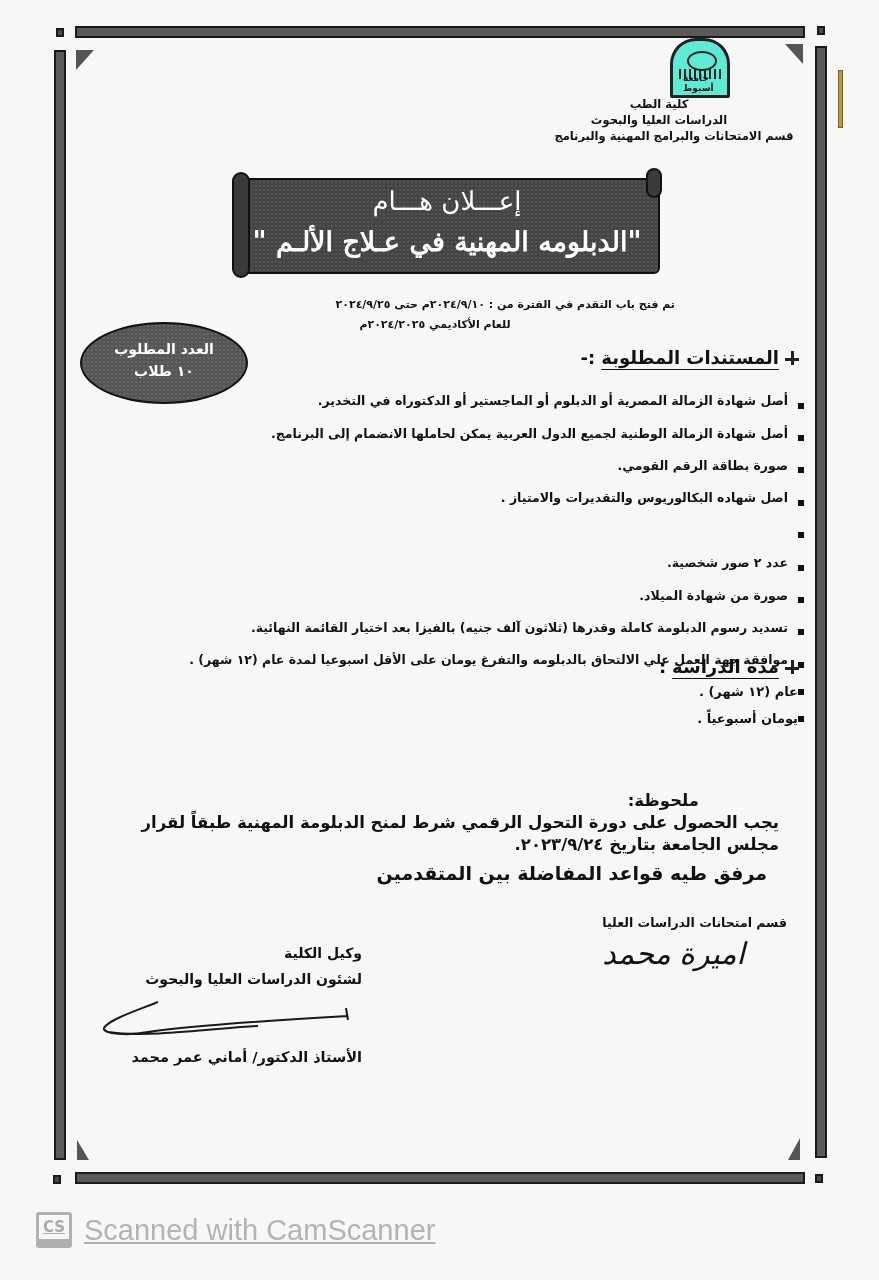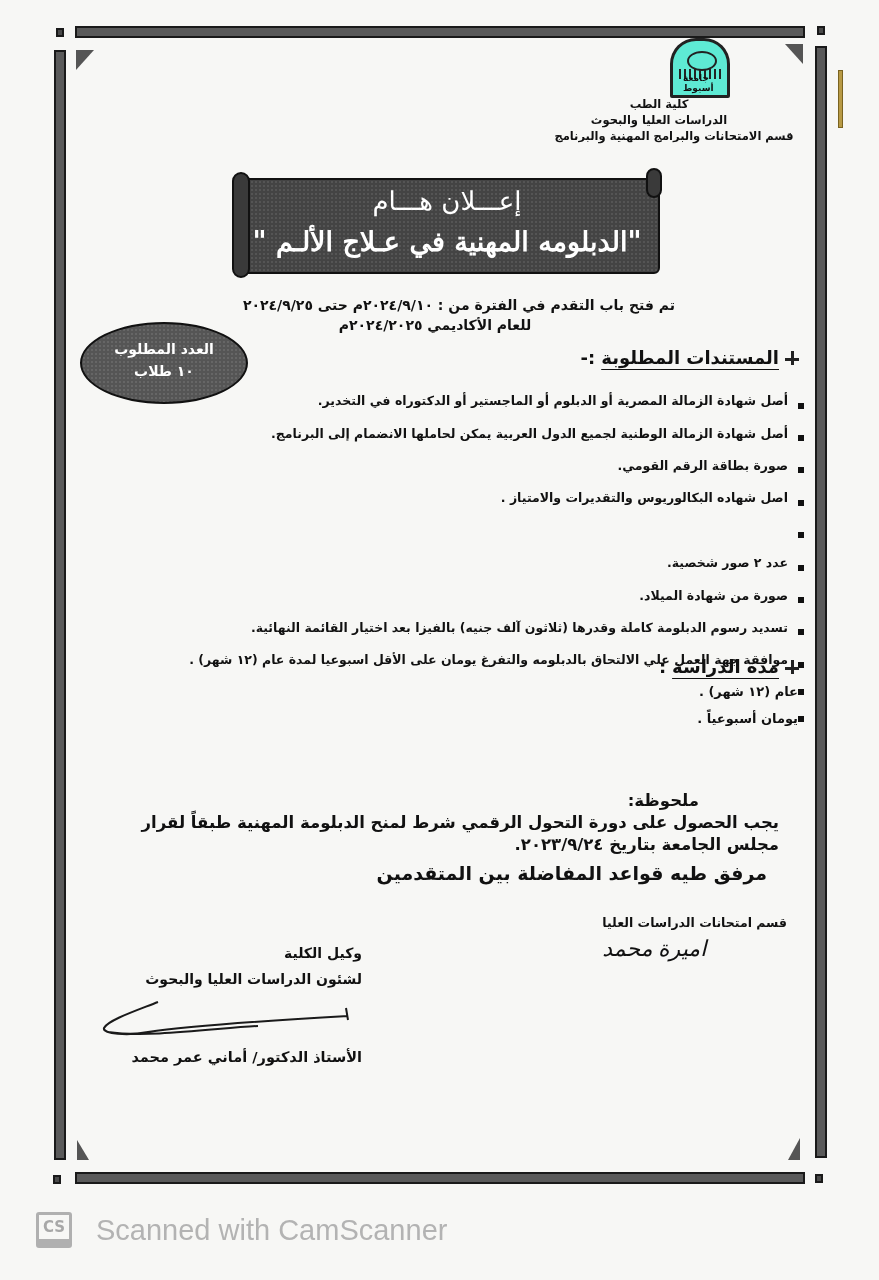--- a/index.html
+++ b/index.html
@@ -36,21 +36,21 @@
   
   .banner { position:absolute; left:232px; top:172px; width:430px; height:106px; }
   .banner .body { position:absolute; left:8px; top:6px; width:420px; height:96px; background:#444; border:2px solid #111; border-radius:6px; box-sizing:border-box;
     background-image:radial-gradient(#555 1px, transparent 1px); background-size:4px 4px; }
   .banner .curlL { position:absolute; left:0; top:0; width:18px; height:106px; background:#3a3a3a; border:2px solid #111; border-radius:12px; box-sizing:border-box; }
   .banner .curlR { position:absolute; right:0; top:-4px; width:16px; height:30px; background:#3a3a3a; border:2px solid #111; border-radius:10px; box-sizing:border-box; }
   .banner .t1 { position:absolute; left:0; right:0; top:14px; text-align:center; color:#fff; font-size:26px; font-family:"DejaVu Serif", serif; direction:rtl; }
   .banner .t2 { position:absolute; left:0; right:0; top:54px; text-align:center; color:#fff; font-size:27px; font-weight:bold; font-family:"DejaVu Serif", serif; direction:rtl; }
 
   
-  .period { position:absolute; right:204px; top:295px; width:480px; text-align:center; direction:rtl; font-weight:bold; font-size:14px; line-height:20px; }
+  .period { position:absolute; right:204px; top:295px; width:480px; text-align:center; direction:rtl; font-weight:bold; font-size:11px; line-height:20px; }
   .period .l1 { text-align:right; white-space:nowrap; }
 
   
   .oval { position:absolute; left:80px; top:322px; width:168px; height:82px; background:#555; border:2px solid #111; border-radius:50%; box-sizing:border-box; color:#fff; text-align:center; direction:rtl; font-weight:bold; font-size:14px; line-height:22px; padding-top:14px;
     background-image:radial-gradient(#666 1px, transparent 1px); background-size:4px 4px; }
 
   
   .sect-title { position:absolute; direction:rtl; font-weight:bold; font-size:18px; display:flex; align-items:center; gap:6px; }
   .sect-title .lbl { text-decoration:underline; text-underline-offset:5px; }
   .cross { display:inline-block; width:14px; height:14px; position:relative; }
@@ -62,27 +62,27 @@
   .bullet { display:inline-block; width:6px; height:6px; background:#111; margin-top:9px; flex:none; }
 
   ul.dur { position:absolute; right:75px; top:680px; margin:0; padding:0; list-style:none; direction:rtl; }
   ul.dur li { font-size:13px; font-weight:bold; height:27px; line-height:24px; display:flex; }
 
   .note { position:absolute; right:100px; top:790px; width:680px; direction:rtl; font-weight:bold; font-size:16.5px; line-height:22px; text-align:right; }
   .note .title { margin-right:80px; }
   .attach { position:absolute; right:112px; top:862px; direction:rtl; font-weight:bold; font-size:19px; }
 
   .sig-right { position:absolute; right:92px; top:915px; direction:rtl; font-weight:bold; font-size:12.5px; text-align:left; }
-  .sig-right .hand { font-family:Liberation Serif, serif; font-style:italic; font-size:22px; font-weight:normal; margin-top:6px; margin-right:10px; }
+  .sig-right .hand { font-family:Liberation Sans, sans-serif; font-style:italic; font-size:30px; font-weight:normal; margin-top:6px; margin-right:10px; }
 
   .sig-left { position:absolute; left:122px; top:940px; width:240px; direction:rtl; text-align:right; font-weight:bold; font-size:14px; line-height:26px; }
   .sig-left .name { position:absolute; top:104px; left:0; width:240px; font-size:14.5px; }
   .scribble { position:absolute; left:98px; top:998px; }
 
-  .scanner { position:absolute; left:36px; top:1212px; display:flex; align-items:center; gap:24px; color:#b0b0b0; }
+  .scanner { position:absolute; left:36px; top:1212px; display:flex; align-items:center; gap:12px; color:#b0b0b0;text-decoration:underline; }
   .cs-badge { width:36px; height:36px; border:3px solid #b0b0b0; box-sizing:border-box; border-radius:3px; position:relative; font-weight:bold; font-size:15px; color:#a8a8a8; text-align:center; line-height:24px; }
   .cs-badge::after { content:""; position:absolute; left:0; right:0; bottom:0; height:6px; background:#b0b0b0; }
   .scanner .wm { font-family:"Liberation Sans", sans-serif; font-size:29px; color:#b3b3b3; }
 </style>
 </head>
 <body>
 
 <div class="page">
 
   <div class="bar top"></div>

